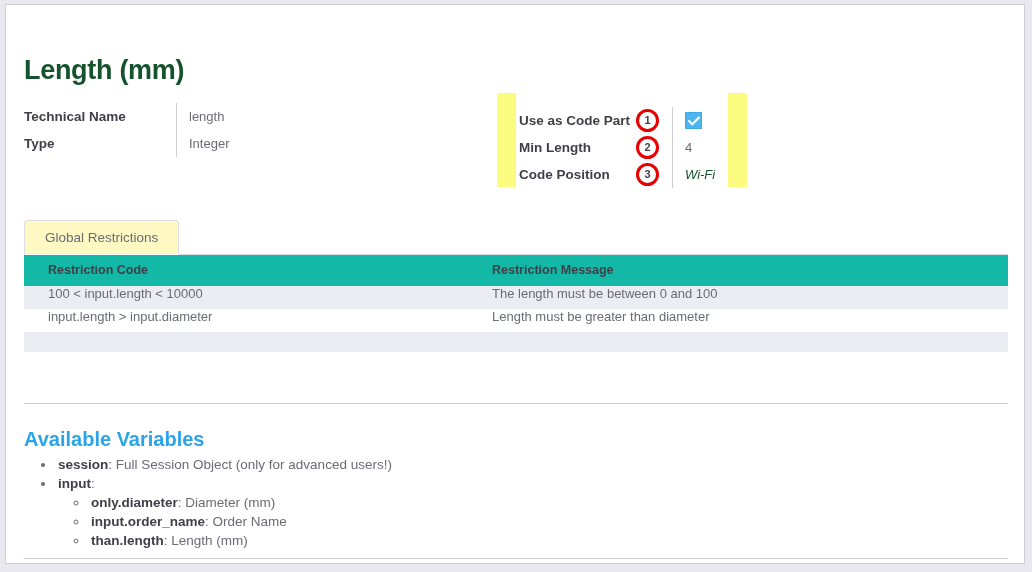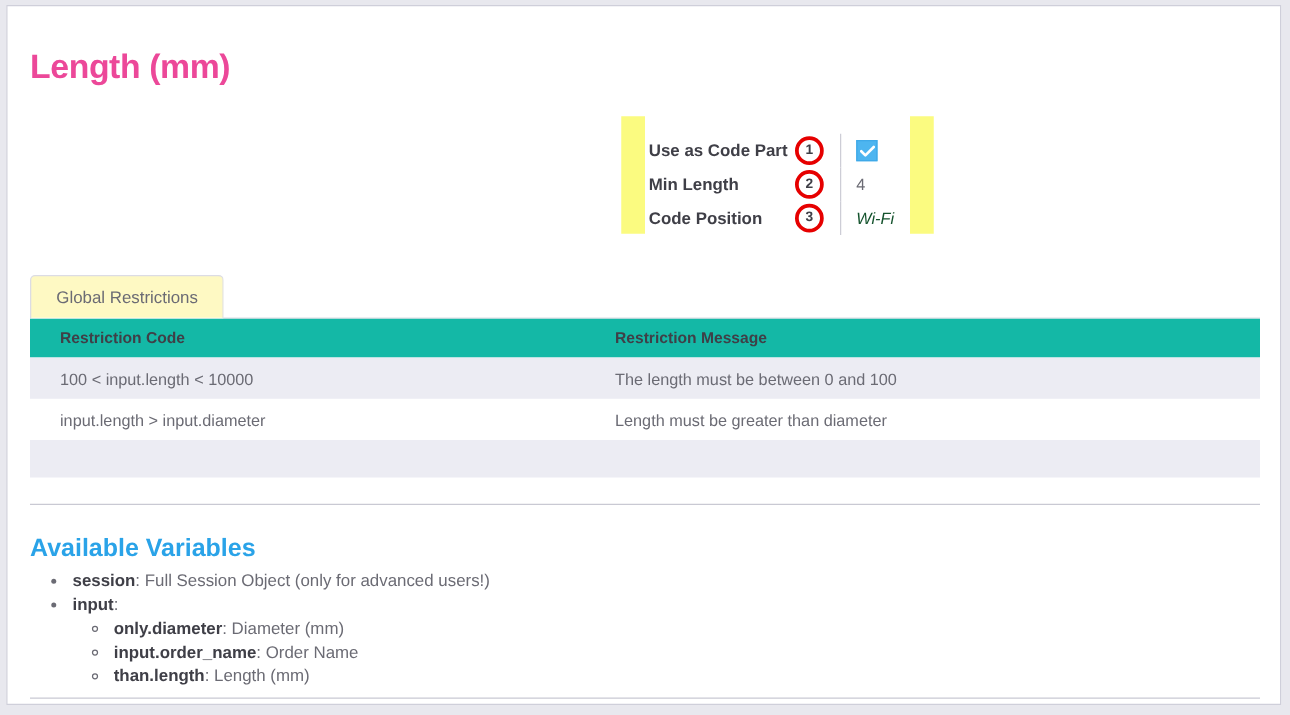--- a/index.html
+++ b/index.html
@@ -27,24 +27,24 @@
   .inner {
     position: relative;
     width: 100%;
     height: 100%;
   }
 
   
   .page-title {
     position: absolute;
     left: 18px;
-    top: 33px;
+    top: 50px;
     font-size: 27px;
     font-weight: bold;
-    color: #ec4899;
+    color: #14532d;
     letter-spacing: -0.3px;
   }
 
   
   .detail-block {
     position: absolute;
   }
   .detail-left { left: 18px; top: 98px; }
   .detail-right { left: 513px; top: 102px; }
 
@@ -163,21 +163,21 @@
     text-align: left;
     font-size: 12.5px;
     font-weight: bold;
     color: #3f3f47;
     padding: 8px 0 9px 24px;
     background: #14b8a6;
   }
   .rtable td {
     font-size: 13px;
     color: #6b6b74;
-    padding: 10px 0 8px 24px;
+    padding: 0 0 8px 24px;
     height: 12px;
   }
   .rtable tr.stripe td { background: #ececf3; }
   .rtable col.c1 { width: 444px; }
 
   
   .hrule {
     position: absolute;
     left: 18px;
     width: 984px;
@@ -226,20 +226,32 @@
   }
 </style>
 </head>
 <body>
 
 <div class="page-card">
   <div class="inner">
 
     <div class="page-title">Length (mm)</div>
 
+    <div class="detail-block detail-left">
+      <div class="detail-row">
+        <div class="detail-label">Technical Name</div>
+        <div class="divider-v"></div>
+        <div class="detail-value">length</div>
+      </div>
+      <div class="detail-row">
+        <div class="detail-label">Type</div>
+        <div class="divider-v"></div>
+        <div class="detail-value">Integer</div>
+      </div>
+    </div>
 
     <div class="hl-bar hl-left"></div>
     <div class="hl-bar hl-right"></div>
 
     <div class="detail-block detail-right">
 
       <div class="detail-row">
         <div class="detail-label">Use as Code Part</div>
         <div class="badge-cell">
           <div class="num-badge">1</div>

